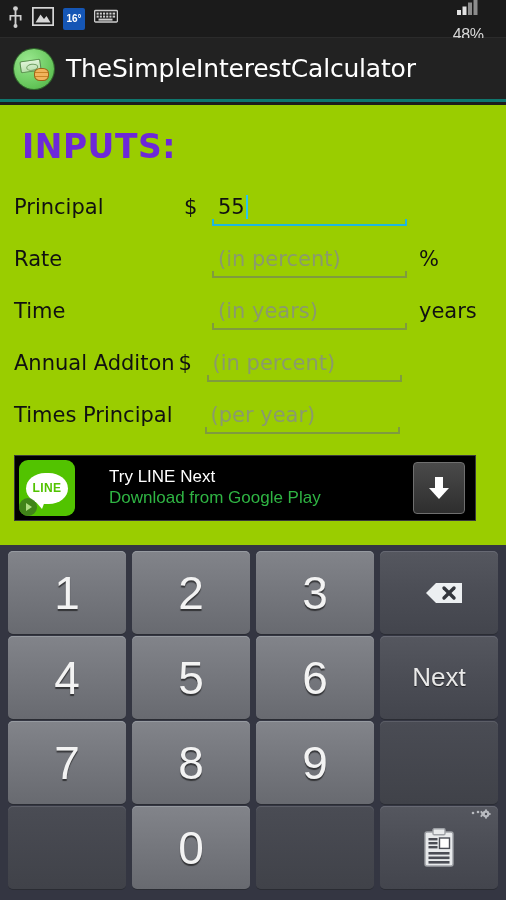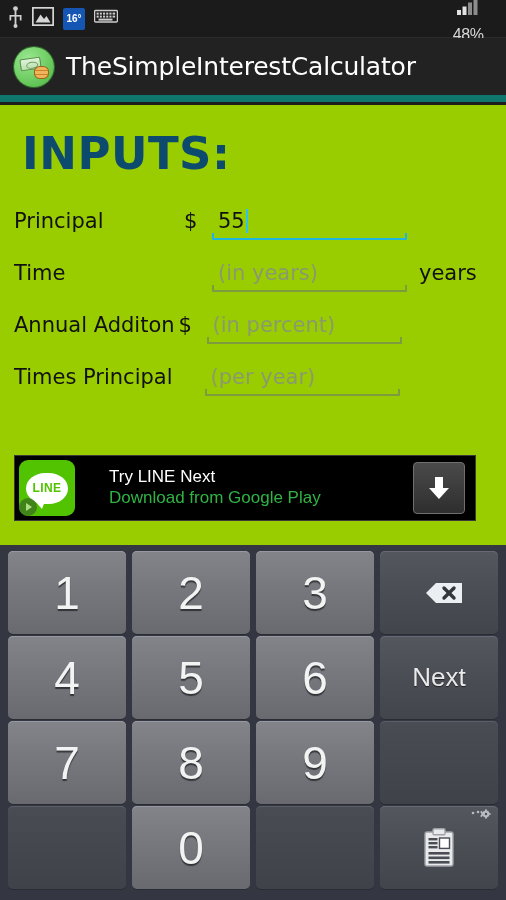--- a/index.html
+++ b/index.html
@@ -40,21 +40,21 @@
     font-family:"Liberation Sans", sans-serif;
     letter-spacing:0px; margin-left:2px; line-height:1;
   }
 
   
   .titlebar {
     position:absolute; top:38px; left:0; width:506px; height:64px;
     background:#222222;
     display:flex; align-items:center;
     padding-left:14px;
-    border-bottom:7px solid #0f766e;
+    border-bottom:3px solid #0f766e;
   }
   .app-icon {
     width:40px; height:40px; border-radius:50%;
     background:radial-gradient(circle at 35% 30%, #9ae88f 0%, #62c457 70%, #4da844 100%);
     position:relative; flex:none;
     box-shadow:0 0 0 1px #2f6a2a;
   }
   .app-icon .bills {
     position:absolute; left:6px; top:11px; width:21px; height:12px;
     background:linear-gradient(#dff3d8,#b9dfae);
@@ -75,21 +75,21 @@
     font-family:"DejaVu Sans", sans-serif;
     letter-spacing:-0.2px; white-space:nowrap;
   }
 
   
   .appbody {
     position:absolute; top:105px; left:0; width:506px; height:440px;
     background:#9ACD00; overflow:hidden;
   }
   .inputs-heading {
-    font-size:45px; color:#0c4a6e; font-weight:bold;
+    font-size:33px; color:#6d28d9; font-weight:bold;
     margin:22px 0 8px 22px; letter-spacing:0.5px;
     font-family:"DejaVu Sans", sans-serif;
   }
   .form { margin-top:26px; }
   .row {
     display:flex; align-items:baseline;
     height:52px; padding-left:14px;
   }
   .row-label {
     font-size:21px; color:#111; white-space:nowrap;
@@ -322,20 +322,29 @@
       <div class="row">
         <span class="row-label lbl-fixed">Principal</span>
         <span class="dollar">$</span>
         <span class="field active">
           <span class="txt">55</span><span class="caret"></span>
           <span class="underline"></span>
         </span>
         <span class="suffix"></span>
       </div>
 
+      <div class="row">
+        <span class="row-label lbl-fixed">Rate</span>
+        <span class="dollar"></span>
+        <span class="field">
+          <span class="ph">(in percent)</span>
+          <span class="underline"></span>
+        </span>
+        <span class="suffix">%</span>
+      </div>
 
       <div class="row">
         <span class="row-label lbl-fixed">Time</span>
         <span class="dollar"></span>
         <span class="field">
           <span class="ph">(in years)</span>
           <span class="underline"></span>
         </span>
         <span class="suffix">years</span>
       </div>

